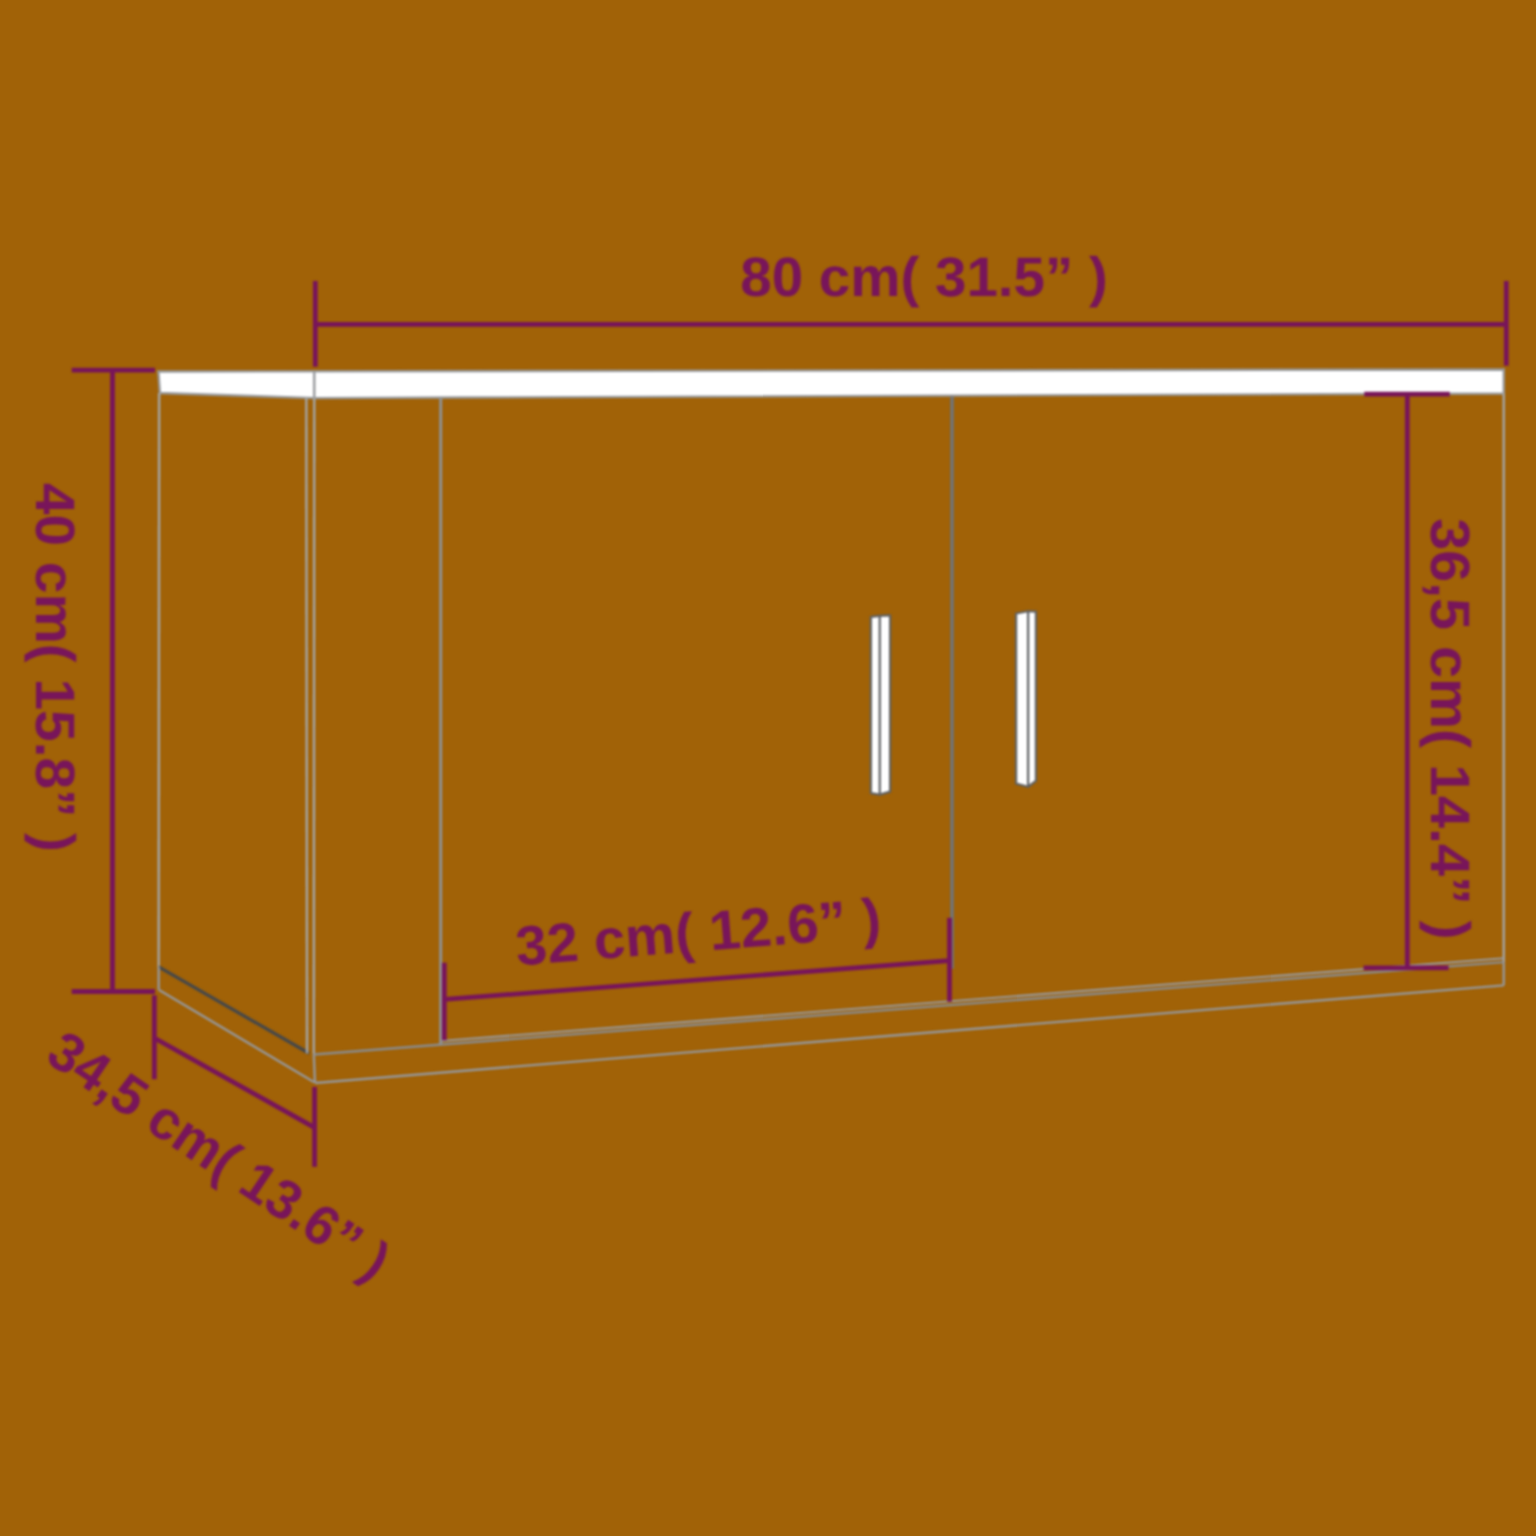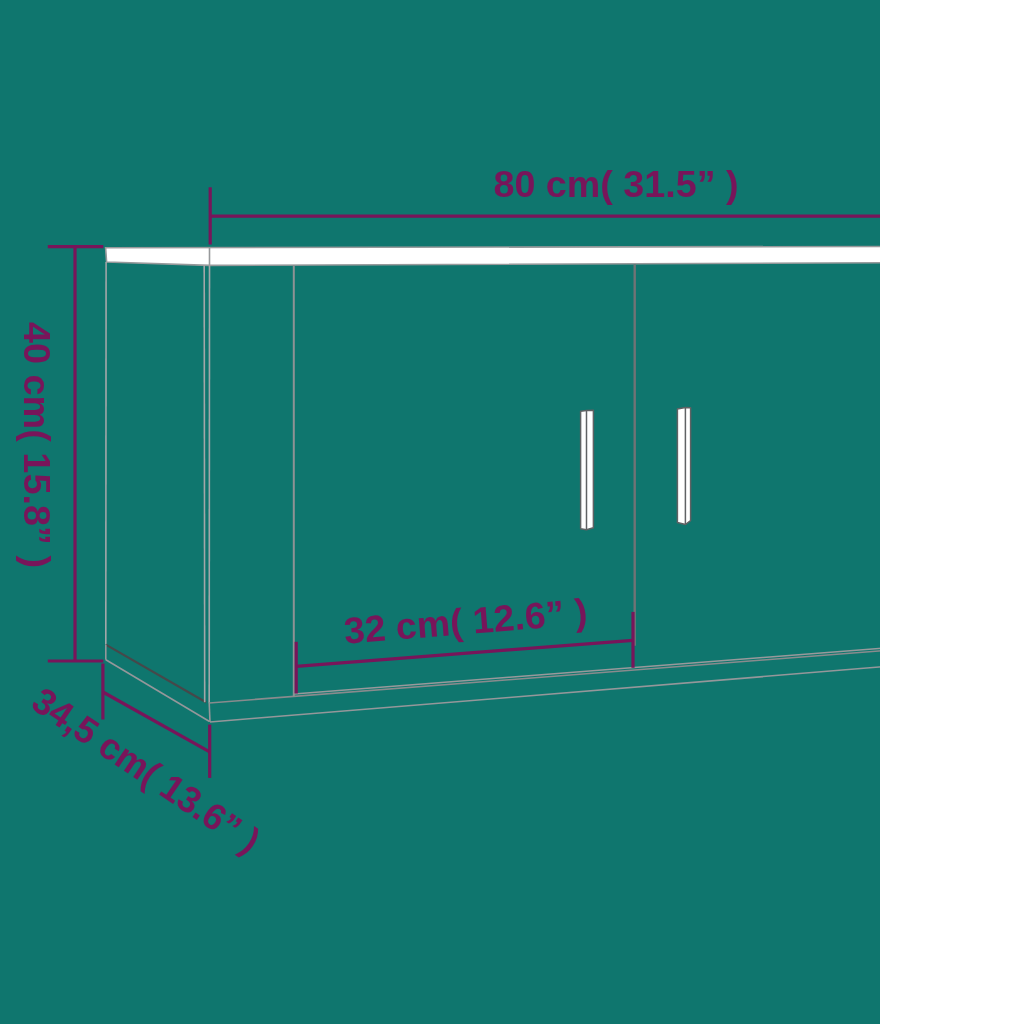--- a/index.html
+++ b/index.html
@@ -1,16 +1,16 @@
 <!DOCTYPE html>
 <html><head>
 <meta charset="utf-8">
 <style>
   html,body{margin:0;padding:0;background:#ffffff;}
-  #stage{position:relative;width:880px;height:1024px;background:#0f766e;overflow:hidden;}
+  #stage{position:relative;width:1024px;height:1024px;background:#a16207;overflow:hidden;}
   svg{position:absolute;left:0;top:0;}
   text{font-family:"Liberation Sans",sans-serif;font-weight:bold;fill:#78155a;}
 </style>
 </head>
 <body>
 
 <div id="stage">
 <svg width="1024" height="1024" viewBox="0 0 1024 1024" style="filter:blur(0.55px)">
 
   <g fill="none" stroke="#97999b" stroke-width="1.6">

